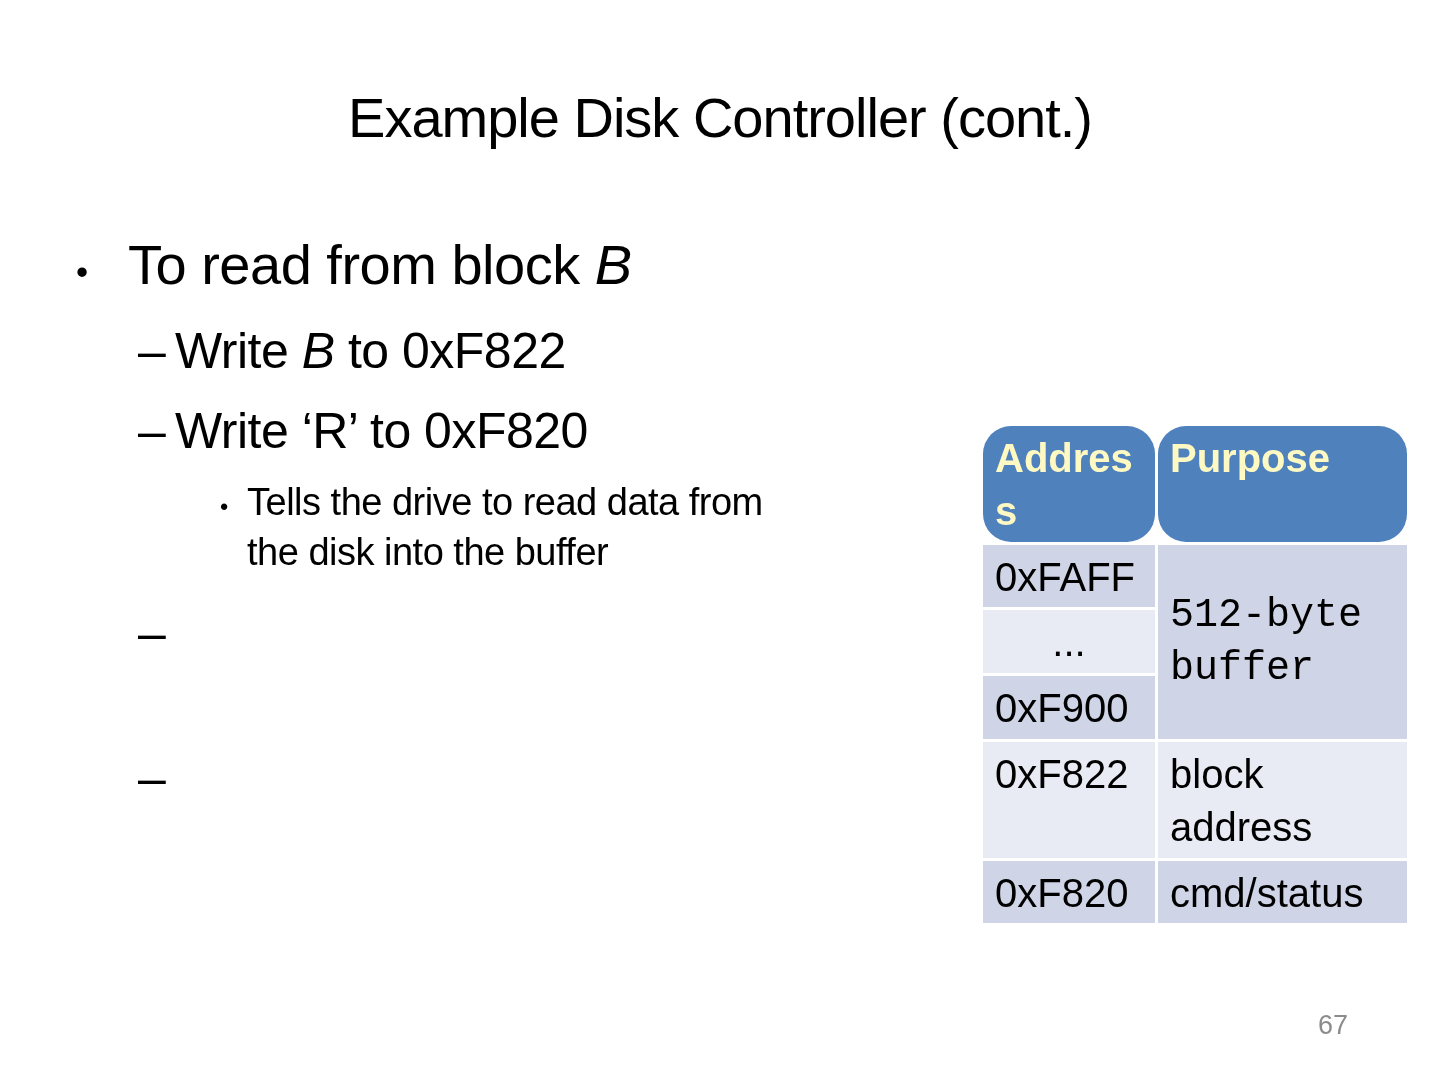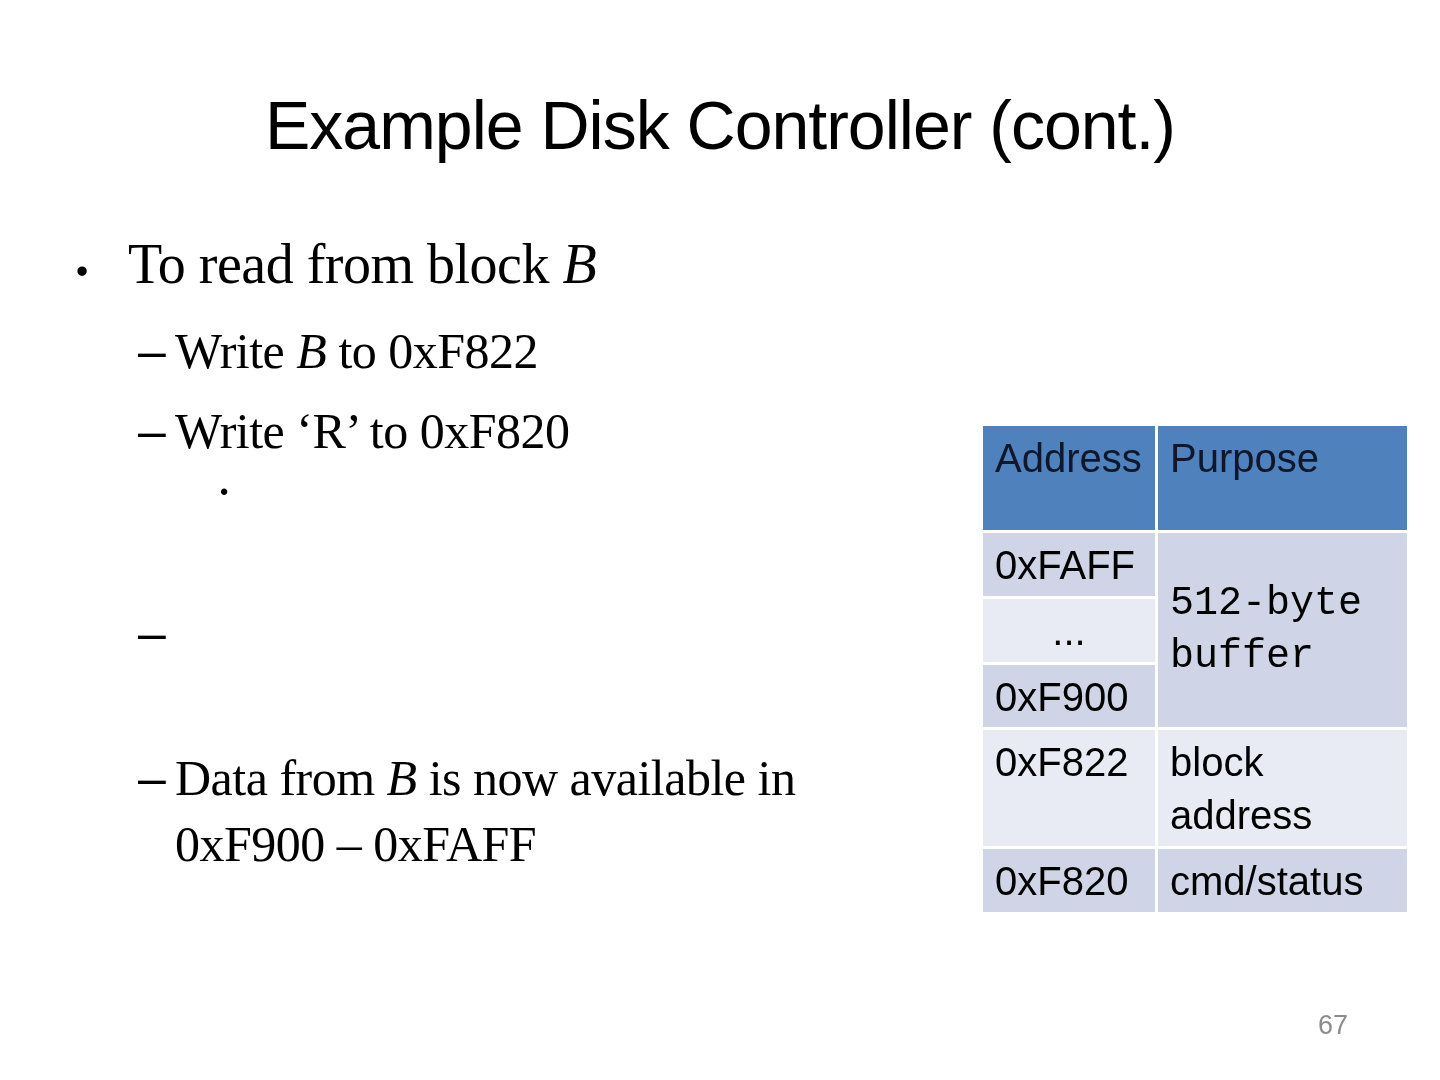--- a/index.html
+++ b/index.html
@@ -15,41 +15,41 @@
     height: 1080px;
     background: #ffffff;
     overflow: hidden;
   }
   .title {
     position: absolute;
     top: 86px;
     left: 0;
     width: 1440px;
     text-align: center;
-    font-size: 68px;
+    font-size: 56px;
     line-height: 1.15;
     letter-spacing: -1px;
     color: #000000;
     white-space: nowrap;
   }
   .item {
     position: absolute;
     left: 0;
     width: 990px;
     display: flex;
     align-items: baseline;
     line-height: 1.32;
     letter-spacing: -0.5px;
     white-space: pre-line;
   }
   .item .marker {
     flex: 0 0 auto;
     white-space: nowrap;
   }
-  .item .txt { flex: 1 1 auto; font-family: Liberation Serif, serif; }
+  .item .txt { flex: 1 1 auto; }
   .l1 { padding-left: 76px; font-size: 56px; }
   .l1 .marker { width: 52px; font-size: 0.62em; }
   .l2 { padding-left: 138px; font-size: 50px; }
   .l2 .marker { width: 37px; font-size: 1em; }
   .l3 { padding-left: 220px; font-size: 38px; }
   .l3 .marker { width: 27px; font-size: 0.62em; }
   .i1 { top: 228px; }
   .i2 { top: 318px; }
   .i3 { top: 398px; }
   .i4 { top: 477px; }
@@ -71,23 +71,24 @@
   .regtable col.c-addr { width: 172px; }
   .regtable col.c-purp { width: 249px; }
   .regtable th, .regtable td {
     padding: 6px 12px 4px 12px;
     vertical-align: top;
     text-align: left;
     overflow: hidden;
   }
   .regtable th {
     background: var(--header-bg, #4F81BD);
-    color: #0f172a;
-    font-weight: normal;
+    color: #fef9c3;
+    font-weight: bold;
     overflow-wrap: anywhere;
+    border-radius: 28px;
   }
   .regtable .dark  { background: var(--row-dark, #CFD5E6); }
   .regtable .light { background: var(--row-light, #E9EBF4); }
   .regtable .center { text-align: center; }
   .regtable .vmid { vertical-align: middle; font-family: Liberation Mono, monospace; }
   .rh  { height: 104px; }
   .r1  { height: 48px; }
   .r2  { height: 51px; }
   .r3  { height: 54px; }
   .r4  { height: 106px; border-radius: 14px; }
@@ -118,30 +119,30 @@
     <span class="txt"><span>Write </span><span class="it">B</span><span> to 0xF822</span></span>
   </div>
 
   <div class="item l2 i3">
     <span class="marker">–</span>
     <span class="txt"><span>Write ‘R’ to 0xF820</span><span class="it"></span><span></span></span>
   </div>
 
   <div class="item l3 i4">
     <span class="marker">•</span>
+    <span class="txt"><span>Tells the drive to read data from
+the disk into the buffer</span><span class="it"></span><span></span></span>
   </div>
 
   <div class="item l2 i5">
     <span class="marker">–</span>
   </div>
 
   <div class="item l2 i6">
     <span class="marker">–</span>
-    <span class="txt"><span>Data from </span><span class="it">B</span><span> is now available in
-0xF900 – 0xFAFF</span></span>
   </div>
 
   <table class="regtable">
     <colgroup>
         <col class="c-addr">
         <col class="c-purp">
       </colgroup>
     <tbody>
         <tr class="rh">
       <th>Address</th>

